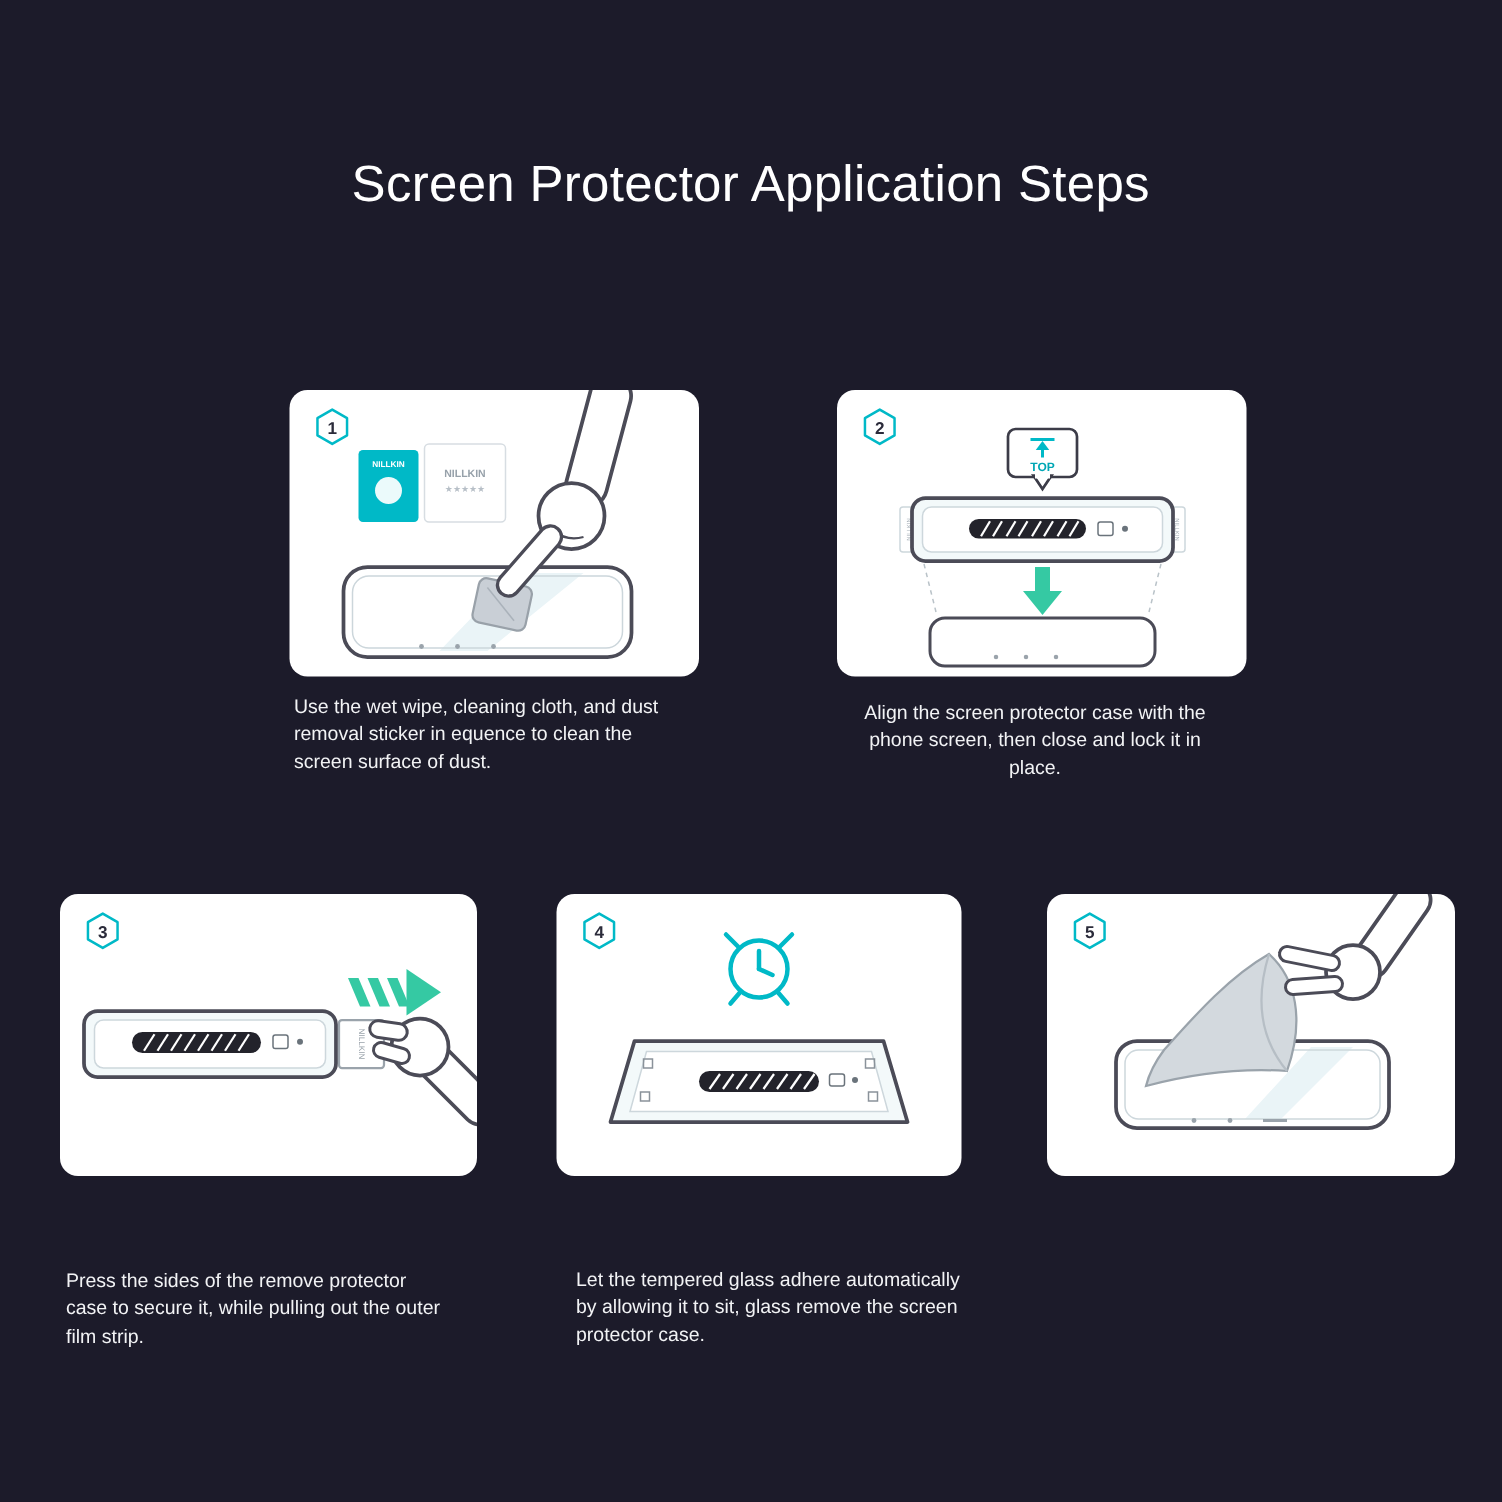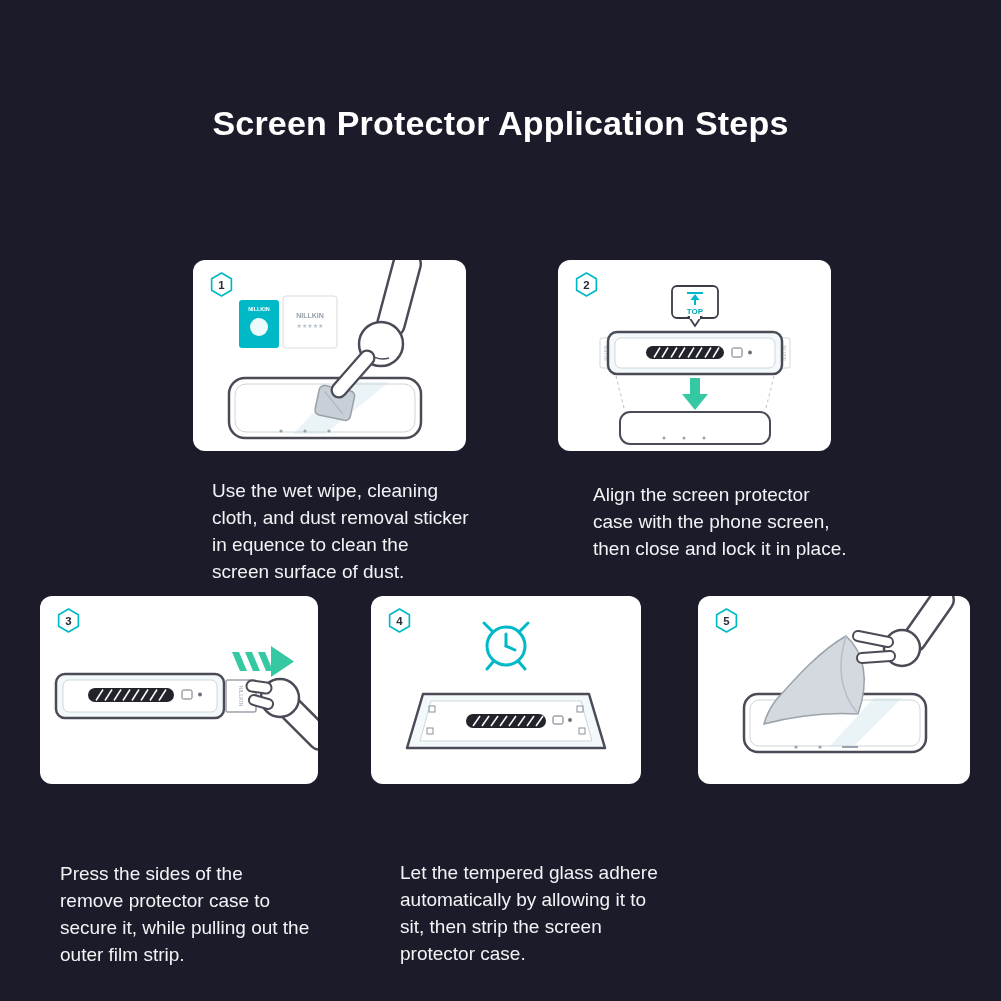--- a/index.html
+++ b/index.html
@@ -2,38 +2,38 @@
 <html><head>
 <meta charset="utf-8">
 <style>
   html,body{margin:0;padding:0;background:#1c1b2a;}
   .canvas{
     position:relative;width:1001px;height:1001px;overflow:hidden;
     background:#1c1b2a;font-family:"Liberation Sans",sans-serif;
   }
   .title{
     position:absolute;top:104px;left:0;width:100%;margin:0;
-    text-align:center;color:#ffffff;font-size:34px;font-weight:700;
+    text-align:center;color:#ffffff;font-size:34px;font-weight:400;
     letter-spacing:0.2px;
   }
   .card{
     position:absolute;background:#ffffff;border-radius:12px;
   }
   .badge{position:absolute;top:11px;left:15px;width:27px;height:27px;}
   .illus{position:absolute;left:0;top:0;width:100%;height:100%;}
   .caption{
-    position:absolute;margin:16px;color:#f2f3f5;font-size:19px;line-height:1.42;
+    position:absolute;margin:0;color:#f2f3f5;font-size:13px;line-height:1.42;
   }
   .c1{left:193px;top:260px;width:273px;height:191px;}
   .c2{left:558px;top:260px;width:273px;height:191px;}
   .c3{left:40px;top:596px;width:278px;height:188px;}
   .c4{left:371px;top:596px;width:270px;height:188px;}
   .c5{left:698px;top:596px;width:272px;height:188px;}
   .t1{left:196px;top:462px;width:258px;}
-  .t2{left:577px;top:466px;width:256px;}
+  .t2{left:562px;top:466px;width:256px;text-align:center;}
   .t3{left:44px;top:845px;width:250px;}
   .t4{left:384px;top:844px;width:268px;}
   .t5{left:710px;top:848px;width:268px;}
 </style>
 </head>
 <body>
 
 <div class="canvas">
 
   <h1 class="title">Screen Protector Application Steps</h1>
@@ -248,15 +248,15 @@
     </svg>
     <svg class="badge" viewBox="0 0 26 26">
       <polygon points="13,2 22.5,7.5 22.5,18.5 13,24 3.5,18.5 3.5,7.5" fill="#ffffff" stroke="#00b9c7" stroke-width="1.6" stroke-linejoin="round"></polygon>
       <text x="13" y="17.5" text-anchor="middle" font-size="11" font-weight="bold" fill="#2b2b3a">5</text>
     </svg>
   </div>
 
   <p class="caption t1">Use the wet wipe, cleaning cloth, and dust removal sticker  in equence to clean the screen surface of dust.</p>
   <p class="caption t2">Align the screen protector case with the phone screen, then close and lock it in place.</p>
   <p class="caption t3">Press the sides of the remove protector case to secure it, while pulling out the outer film strip.</p>
-  <p class="caption t4">Let the tempered glass adhere automatically by allowing it to sit, then strip the screen protector case.</p>
+  <p class="caption t4">Let the tempered glass adhere automatically by allowing it to sit, glass remove the screen protector case.</p>
 
 </div>
 
 </body></html>

